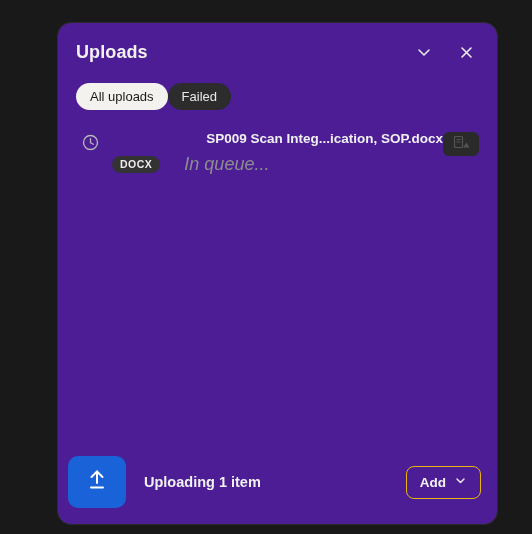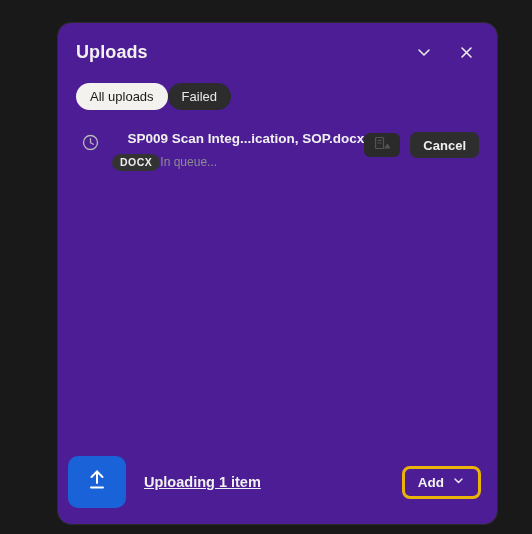--- a/index.html
+++ b/index.html
@@ -130,35 +130,36 @@
     white-space: nowrap;
     overflow: hidden;
     text-overflow: ellipsis;
     line-height: 18px;
     text-align: right;
   }
   .file-meta {
     margin-top: 6px;
     display: flex;
     align-items: center;
-    gap: 0;
+    gap: 24px;
   }
   .type-badge {
     background: #333333;
     color: #ededed;
     font-size: 10.5px;
     font-weight: bold;
     letter-spacing: 0.5px;
     padding: 3px 8px;
     border-radius: 9px;
     line-height: 1;
   }
   .status-text {
-    font-size: 12px;
+    font-size: 18px;
     color: #8d8d8d;
+    font-style: italic;
   }
   .row-actions {
     flex: 0 0 auto;
     display: flex;
     align-items: center;
     gap: 10px;
     margin-top: 2px;
   }
   .preview-btn {
     width: 36px;
@@ -201,32 +202,31 @@
     align-items: center;
     justify-content: center;
     cursor: pointer;
     flex: 0 0 auto;
   }
   .footer-status {
     margin-left: 18px;
     font-size: 14.5px;
     font-weight: bold;
     color: #f0f0f0;
-    text-decoration: underline;
   }
   .add-btn {
     margin-left: auto;
     height: 33px;
     padding: 0 13px;
     display: inline-flex;
     align-items: center;
     gap: 8px;
     border-radius: 8px;
     background: transparent;
-    border: 3px solid #eab308;
+    border: 1px solid #eab308;
     color: #f2f2f2;
     font-size: 13.5px;
     font-weight: bold;
     cursor: pointer;
     font-family: "Liberation Sans", sans-serif;
   }
 </style>
 </head>
 <body>
 
@@ -277,21 +277,20 @@
         <div class="row-actions">
           <button class="preview-btn">
             <span>
               <svg width="20" height="15" viewBox="0 0 20 15" fill="none">
                 <rect x="3.5" y="1.5" width="8" height="11" rx="1" stroke="#545454" stroke-width="1.2"></rect>
                 <path d="M12 12.5 L15.5 7.5 L18.5 12.5 Z" fill="#545454"></path>
                 <path d="M5.5 4.5 H9.5 M5.5 7 H9.5" stroke="#545454" stroke-width="1"></path>
               </svg>
             </span>
           </button>
-          <button class="cancel-btn">Cancel</button>
         </div>
       </div>
     </div>
 
     <div class="panel-footer">
       <div class="upload-tile">
         <span>
           <svg width="28" height="28" viewBox="0 0 28 28" fill="none">
             <path d="M14 5.5 L14 17" stroke="#ffffff" stroke-width="2" stroke-linecap="round"></path>
             <path d="M8.5 11 L14 5.5 L19.5 11" stroke="#ffffff" stroke-width="2" stroke-linecap="round" stroke-linejoin="round"></path>

